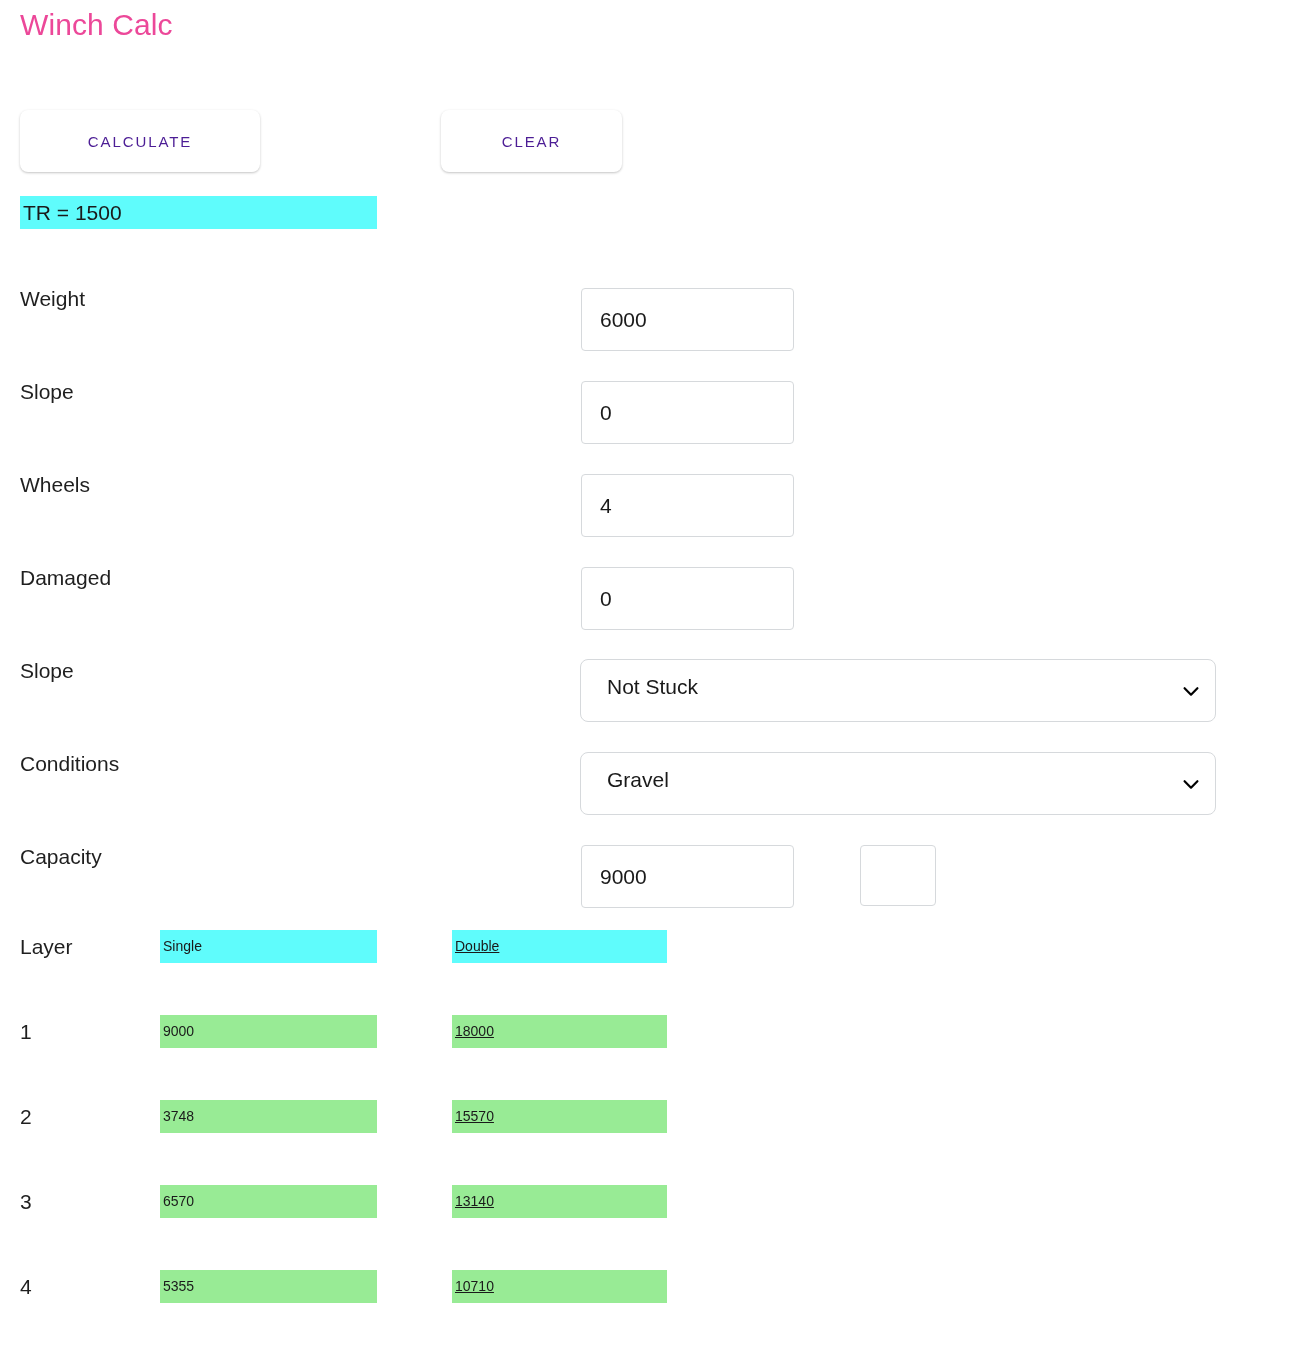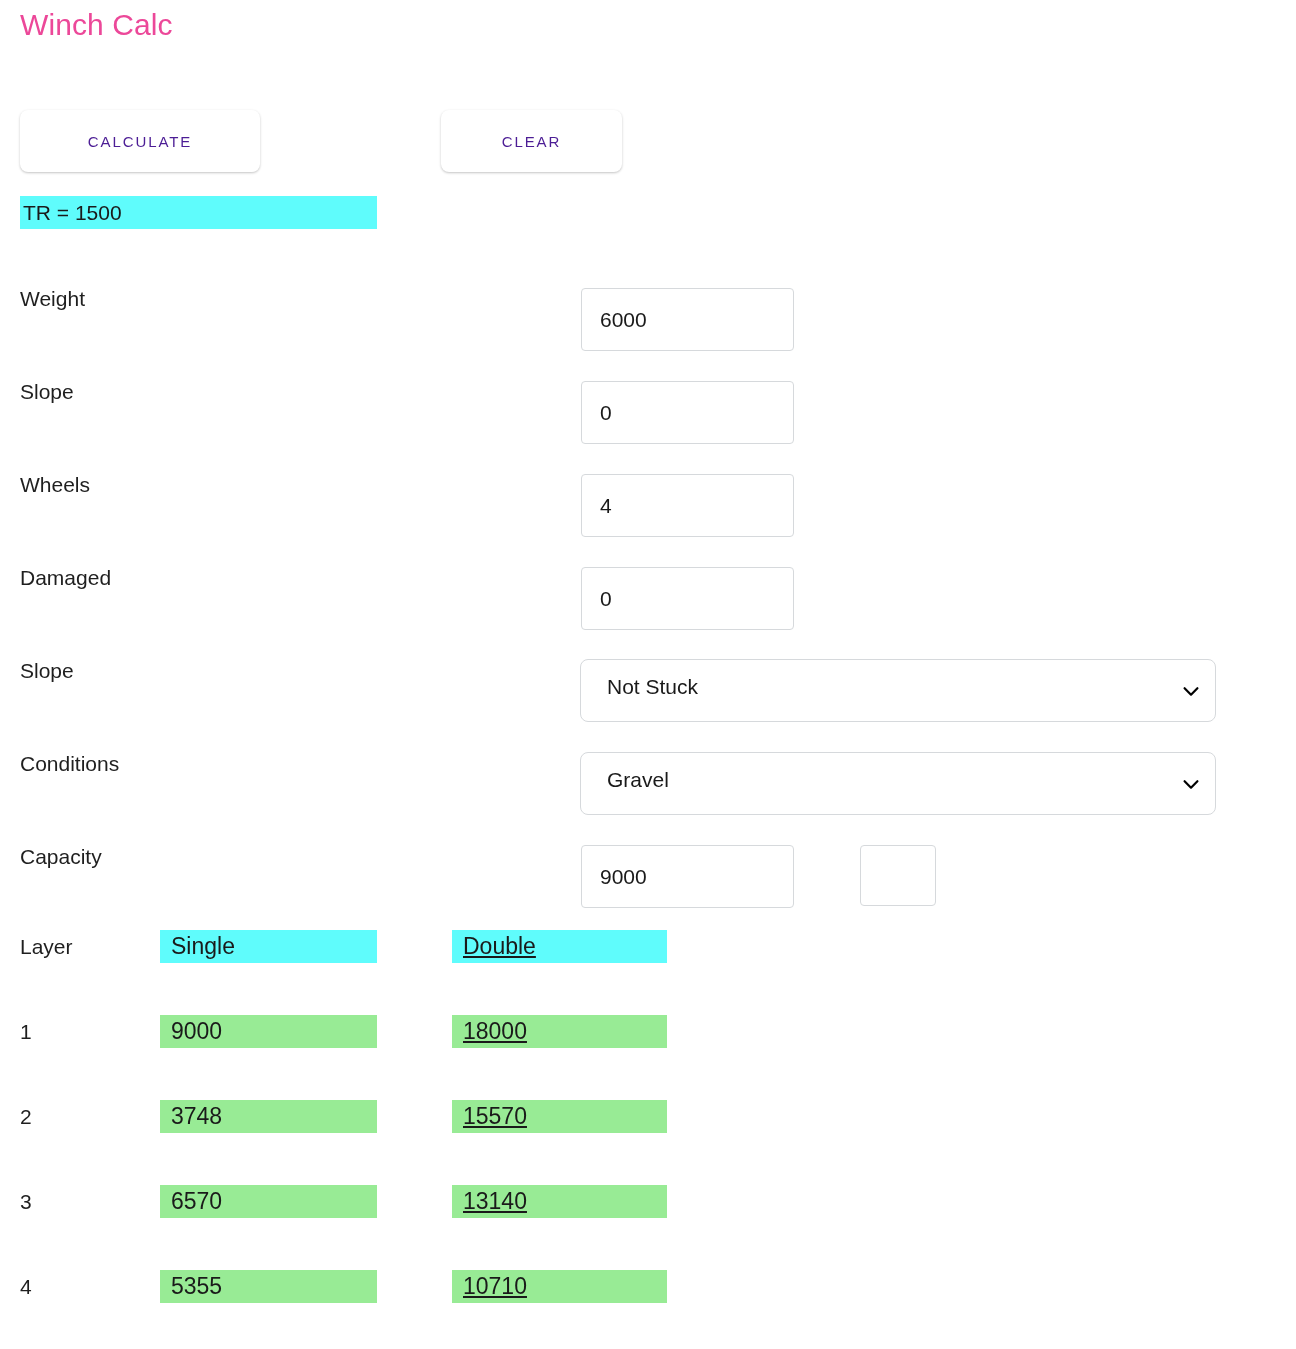--- a/index.html
+++ b/index.html
@@ -172,24 +172,24 @@
     top: 0;
     font-size: 21px;
     line-height: 33px;
     color: #1f1f1f;
     white-space: nowrap;
   }
   .cell {
     position: absolute;
     top: 0;
     height: 33px;
-    font-size: 23px;
+    font-size: 14px;
     line-height: 33px;
     color: #1a1a1a;
-    padding-left: 11px;
+    padding-left: 3px;
     white-space: nowrap;
     overflow: hidden;
   }
   .cell-single { left: 160px; width: 217px; }
   .cell-double { left: 452px; width: 215px; text-decoration: underline; }
   .cell-head { background: #5ffcfc; }
   .cell-val  { background: #98eb95; }
 </style>
 </head>
 <body>

